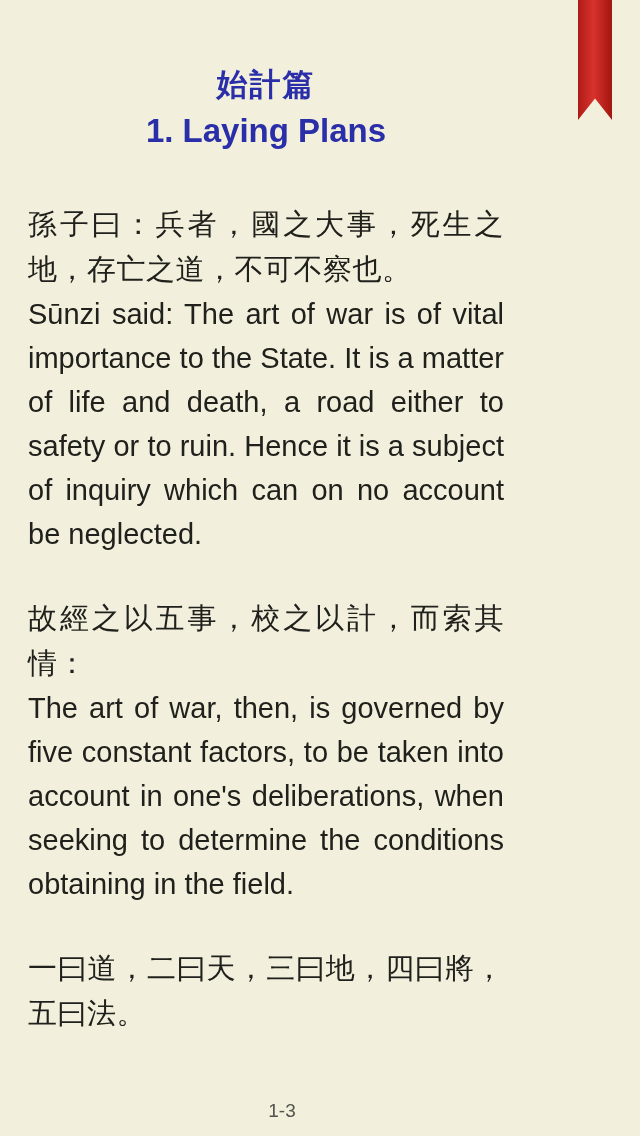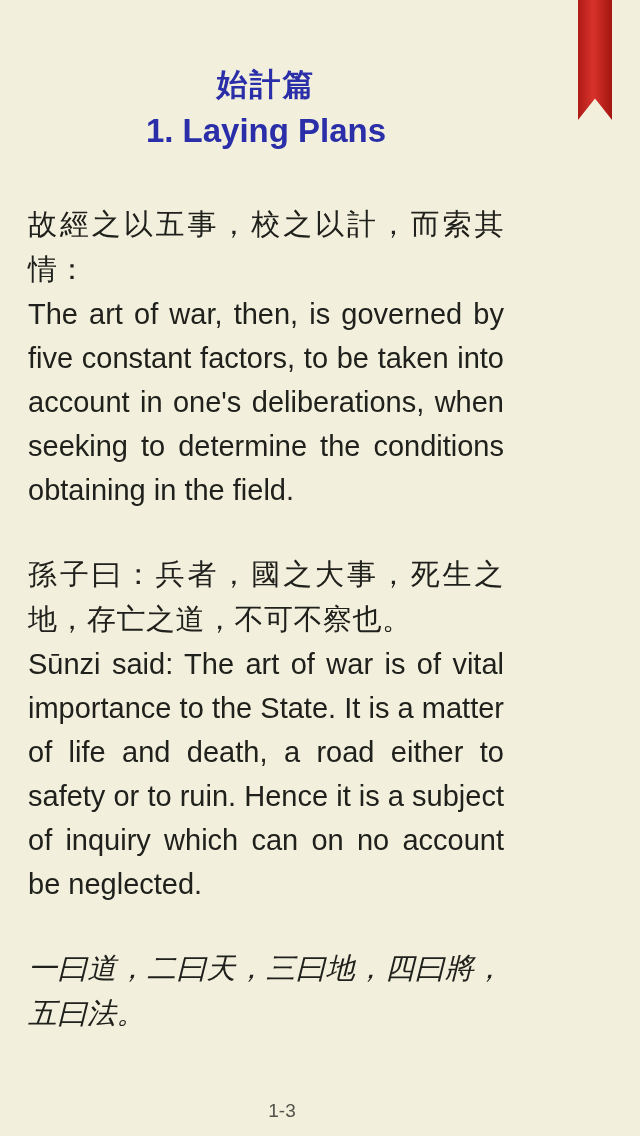--- a/index.html
+++ b/index.html
@@ -57,21 +57,20 @@
   .body-block {
     margin-top: 48px;
     color: #20201c;
   }
 
   .para {
     margin: 0 0 40px 0;
   }
   .para:last-child {
     margin-bottom: 2px;
-    font-style: italic;
   }
 
   .cn {
     font-size: 29px;
     line-height: 45px;
     text-align: justify;
     text-justify: inter-character;
     letter-spacing: 0.5px;
     margin: 0;
   }
@@ -103,27 +102,27 @@
 <div class="page">
 
   <div class="title-block">
     <div class="title-cn">始計篇</div>
     <div class="title-en">1. Laying Plans</div>
   </div>
 
   <div class="body-block">
 
     <div class="para">
-      <p class="cn">故經之以五事，校之以計，而索其情：</p>
-      <p class="en">The art of war, then, is governed by five constant factors, to be taken into account in one's deliberations, when seeking to determine the conditions obtaining in the field.</p>
+      <p class="cn">孫子曰：兵者，國之大事，死生之地，存亡之道，不可不察也。</p>
+      <p class="en">Sūnzi said: The art of war is of vital importance to the State. It is a matter of life and death, a road either to safety or to ruin. Hence it is a subject of inquiry which can on no account be neglected.</p>
     </div>
 
     <div class="para">
-      <p class="cn">孫子曰：兵者，國之大事，死生之地，存亡之道，不可不察也。</p>
-      <p class="en">Sūnzi said: The art of war is of vital importance to the State. It is a matter of life and death, a road either to safety or to ruin. Hence it is a subject of inquiry which can on no account be neglected.</p>
+      <p class="cn">故經之以五事，校之以計，而索其情：</p>
+      <p class="en">The art of war, then, is governed by five constant factors, to be taken into account in one's deliberations, when seeking to determine the conditions obtaining in the field.</p>
     </div>
 
     <div class="para">
       <p class="cn">一曰道，二曰天，三曰地，四曰將，五曰法。</p>
     </div>
 
   </div>
 </div>
 
 <div class="footer">1-3</div>

